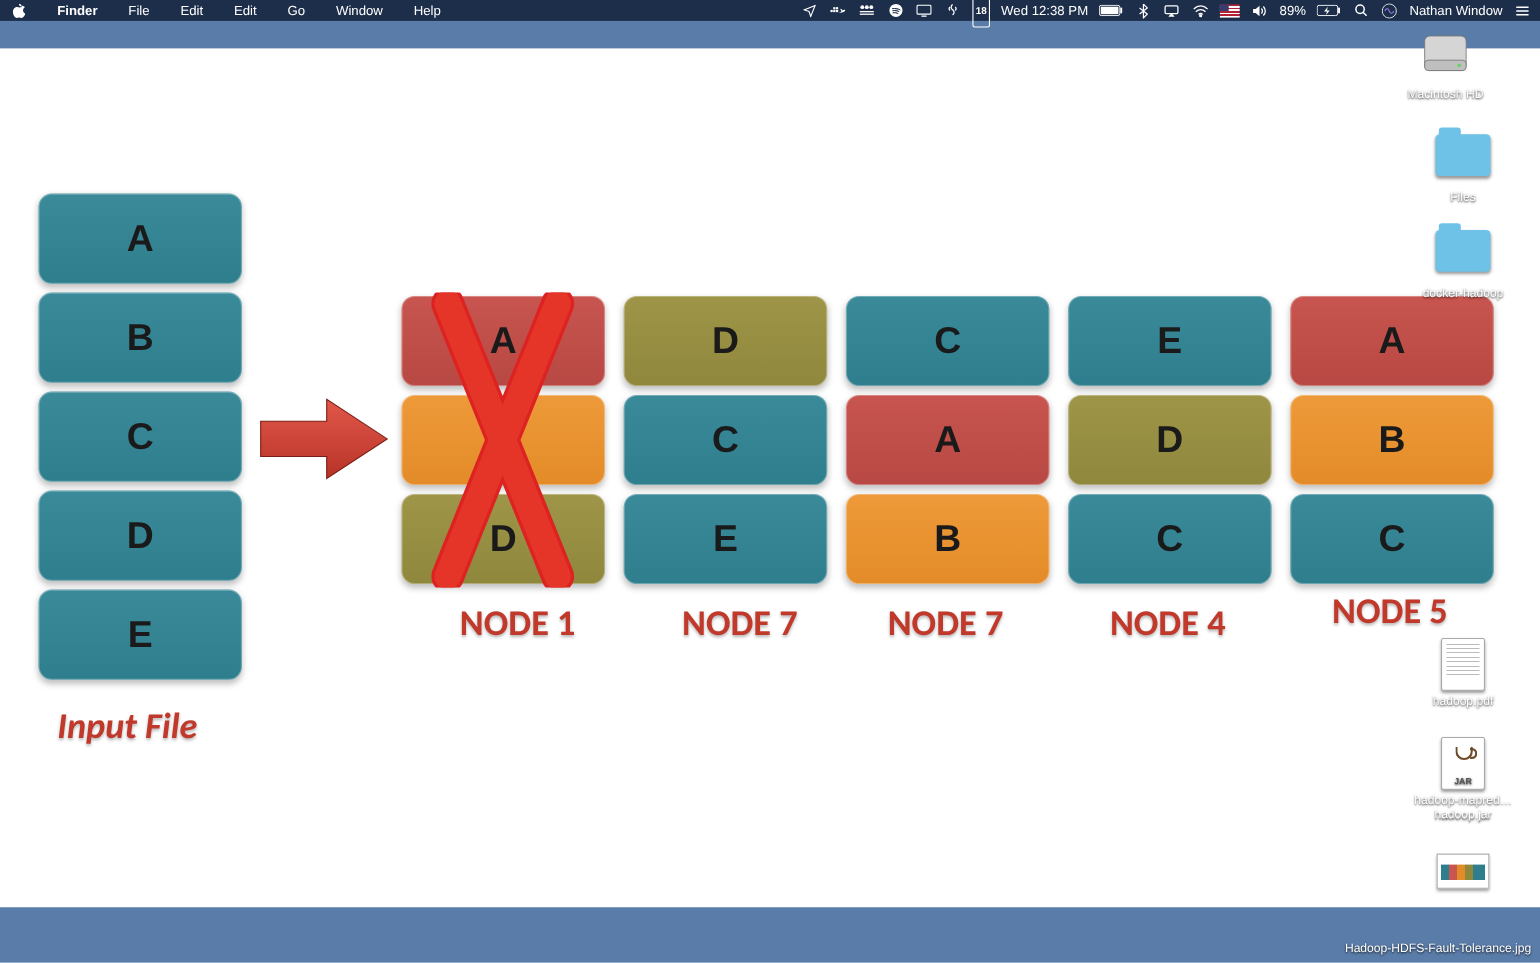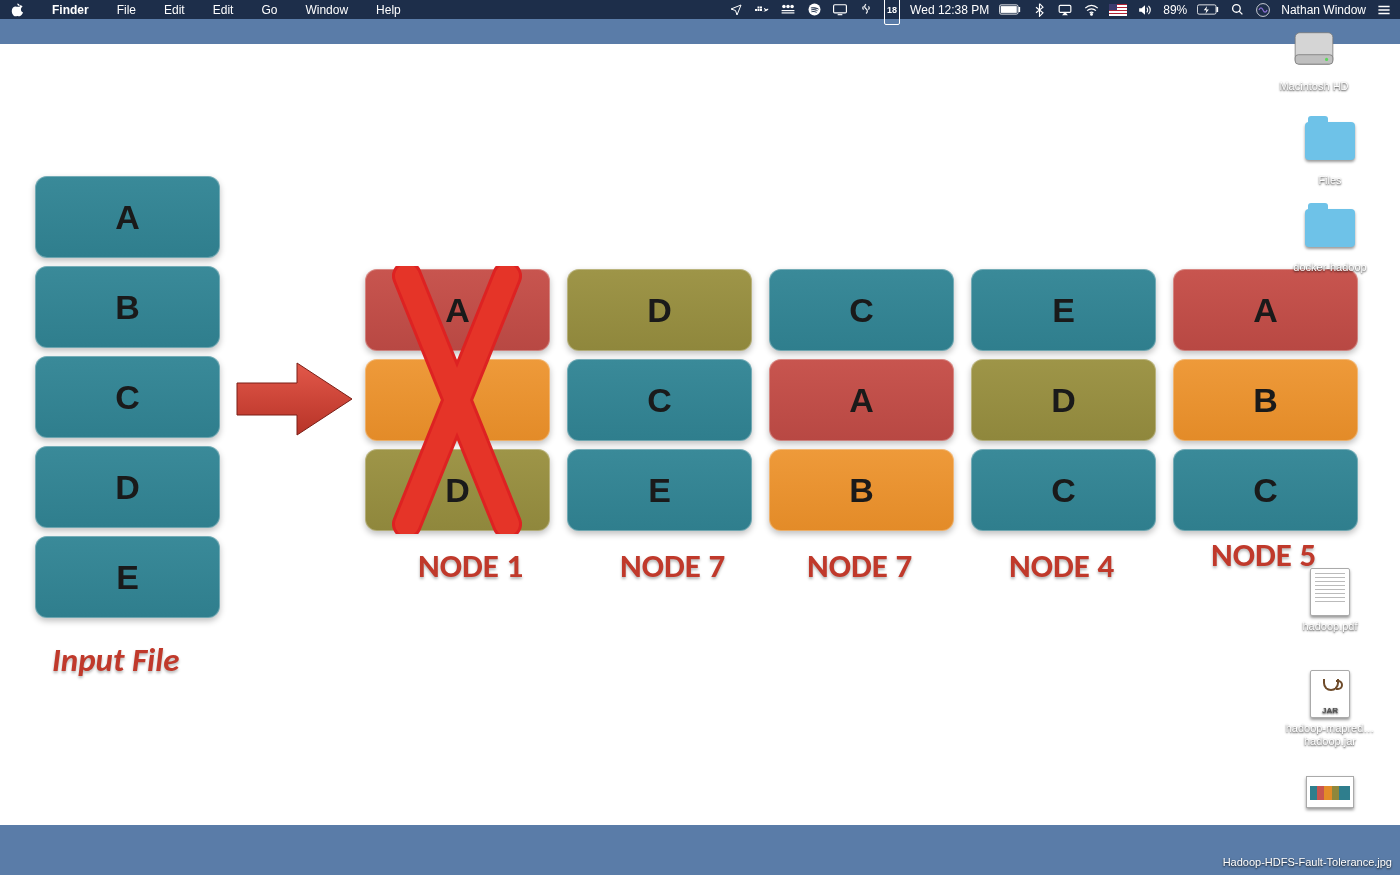--- a/index.html
+++ b/index.html
@@ -327,21 +327,21 @@
   <div class="label">Files</div>
 </div>
 
 <div class="desk-item" style="top:209px;right:20px">
   <div class="icon">
       <div class="folder"></div>
     </div>
   <div class="label">docker-hadoop</div>
 </div>
 
-<div class="desk-item" style="top:568px;right:20px">
+<div class="desk-item" style="top:580px;right:20px">
   <div class="icon">
       <div class="doc"></div>
     </div>
   <div class="label">hadoop.pdf</div>
 </div>
 
 <div class="desk-item" style="top:670px;right:20px">
   <div class="icon">
       <div class="jar">
         <div class="jar-cup"></div>

